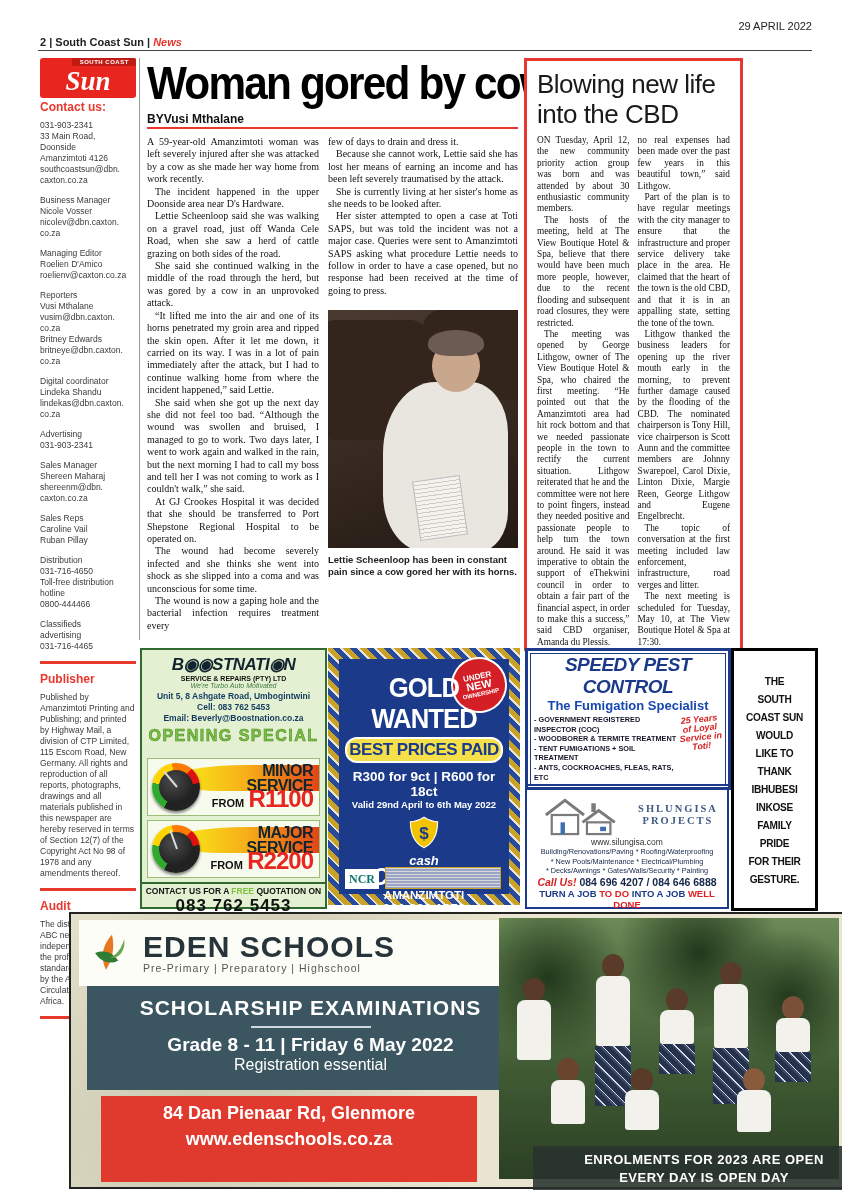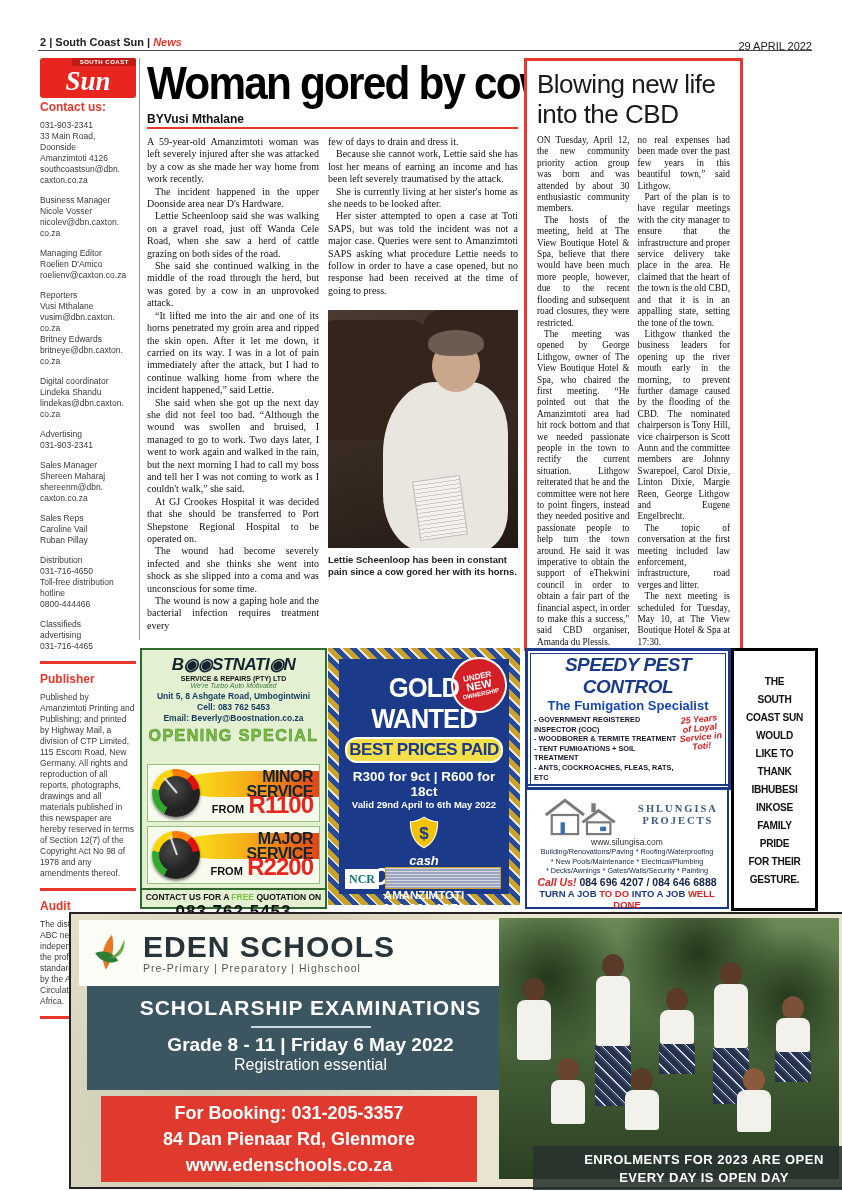--- a/index.html
+++ b/index.html
@@ -139,21 +139,21 @@
 </style>
 </head>
 <body>
 
 <div id="page">
 
   <div class="abs hdr" style="left:40px;top:36px;">
     <span>2 | South Coast Sun |</span>
     <span class="news">News</span>
   </div>
-  <div class="abs hdr-date" style="right:30px;top:40px;">29 APRIL 2022</div>
+  <div class="abs hdr-date" style="right:30px;top:20px;">29 APRIL 2022</div>
   <div class="abs hdr-rule" style="left:38px;right:30px;top:50px;"></div>
 
   <div class="abs sunlogo" style="left:40px;top:58px;width:96px;height:40px;">
     <span class="sc">SOUTH COAST</span>
     <span class="nm">Sun</span>
   </div>
 
   <div class="abs side" style="left:40px;top:102px;width:96px;">
     <div class="heading">Contact us:</div>
     <div>
@@ -270,21 +270,21 @@
     <div class="boost-logo" style="margin-top:4px;">B◉◉STNATI◉N</div>
     <span class="boost-logo swoosh"></span>
     <div class="boost-co">SERVICE &amp; REPAIRS (PTY) LTD</div>
     <div class="boost-tag">We're Turbo Auto Motivated</div>
     <div class="boost-addr" style="margin-top:2px;">
       <div>Unit 5, 8 Ashgate Road, Umbogintwini</div>
       <div>Cell: 083 762 5453</div>
       <div>Email: Beverly@Boostnation.co.za</div>
     </div>
     <div class="boost-open" style="margin-top:3px;">OPENING SPECIAL</div>
-    <div class="offer" style="margin:19px 5px 0 5px;height:56px;">
+    <div class="offer" style="margin:13px 5px 0 5px;height:56px;">
       <div class="band"></div>
       <div class="gauge" style="left:4px;top:4px;width:48px;height:48px;">
         <div class="inner"></div>
           <div class="needle"></div>
       </div>
       <div style="position:absolute;right:6px;top:4px;">
         <div class="t1">MINOR</div>
         <div class="t1">SERVICE</div>
       </div>
       <div style="position:absolute;right:6px;bottom:2px;">
@@ -438,21 +438,20 @@
         <div class="eden-sub">Pre-Primary | Preparatory | Highschool</div>
       </div>
     </div>
     <div class="eden-dark" style="left:16px;top:72px;width:447px;height:94px;padding-top:10px;">
       <div class="eden-schol">SCHOLARSHIP EXAMINATIONS</div>
       <div class="eden-div"></div>
       <div class="eden-grade">Grade 8 - 11 | Friday 6 May 2022</div>
       <div class="eden-reg">Registration essential</div>
     </div>
     <div class="eden-red" style="left:30px;top:182px;width:376px;height:82px;padding-top:4px;">
-      <div>For Booking: 031-205-3357</div>
       <div>84 Dan Pienaar Rd, Glenmore</div>
       <div>www.edenschools.co.za</div>
     </div>
     <div class="eden-photo" style="left:428px;top:4px;width:340px;height:261px;">
       <div class="blob" style="left:-30px;top:-20px;width:160px;height:160px;"></div>
       <div class="blob" style="right:-20px;top:10px;width:140px;height:140px;"></div>
       <div class="blob" style="left:110px;top:-40px;width:180px;height:150px;"></div>
       <div class="kid" style="left:18px;top:60px;">
           <div class="head"></div>
           <div class="shirt" style="height:60px;"></div>

